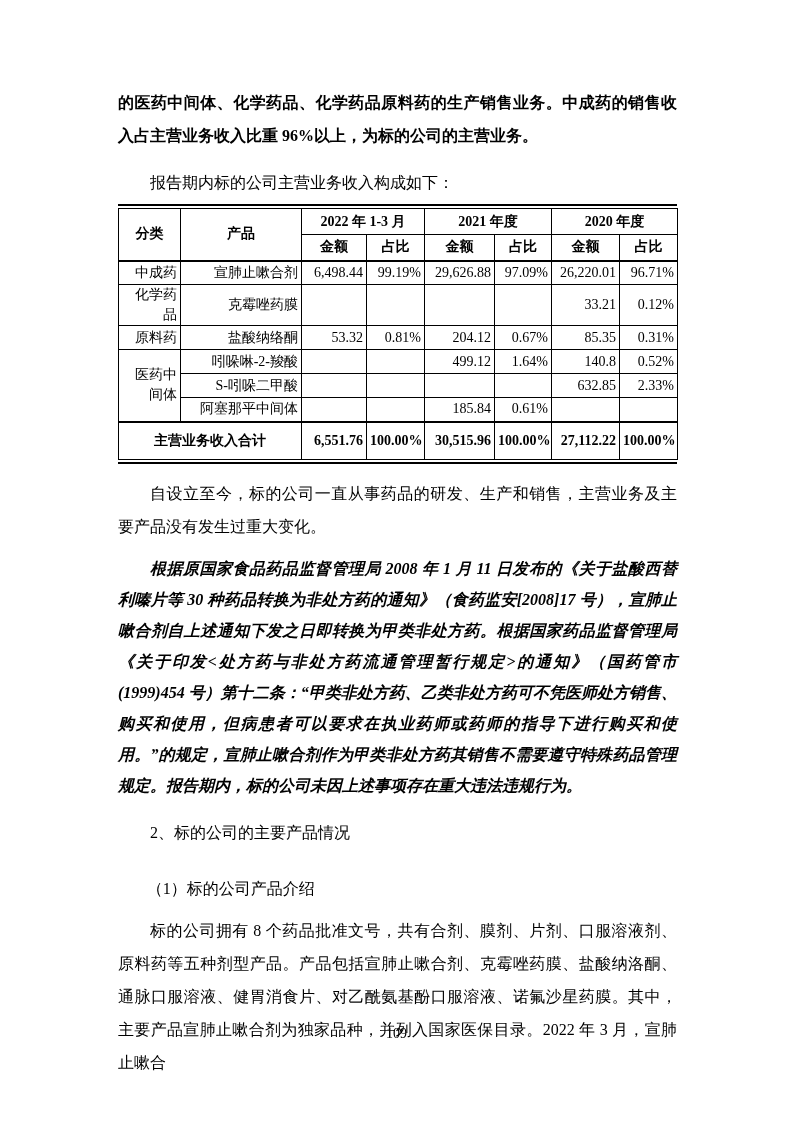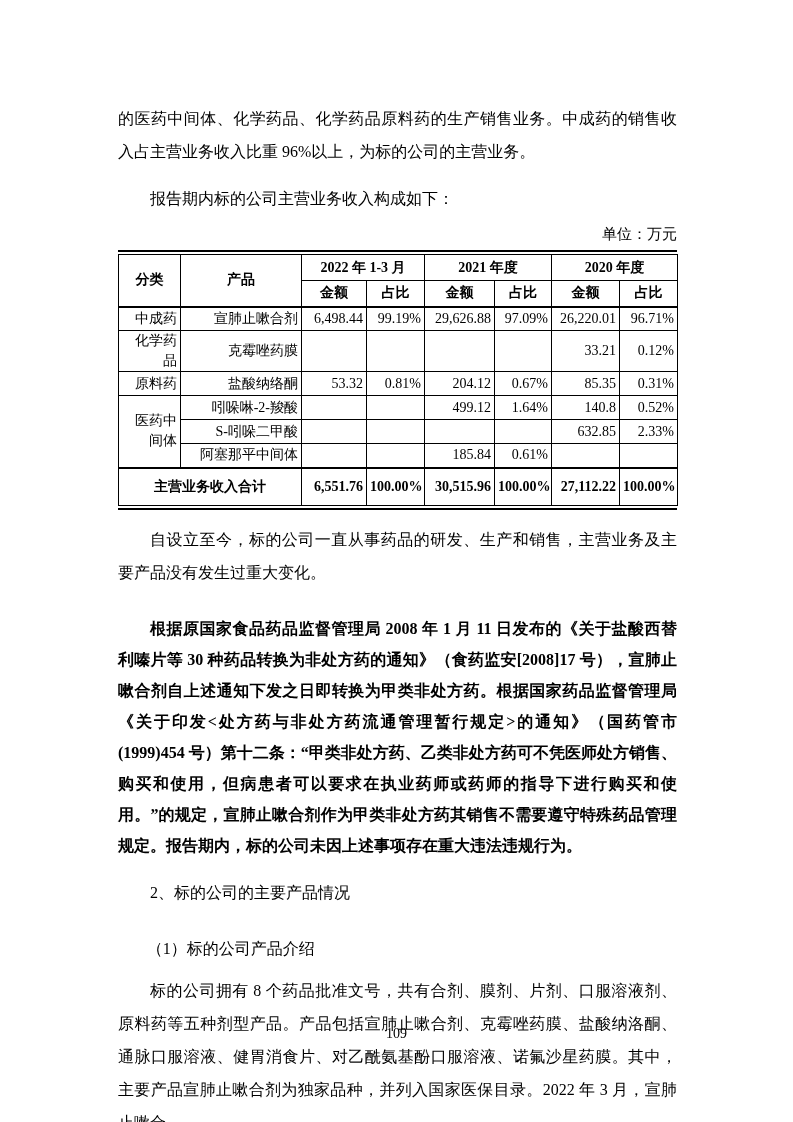--- a/index.html
+++ b/index.html
@@ -21,21 +21,21 @@
     left: 118px; top: 86px;
     width: 559px;
   }
   .para {
     font-size: 16px;
     line-height: 33px;
     text-align: justify;
     margin: 0;
   }
   .indent { text-indent: 2em; }
-  .p1 { margin-top: 16px; }
+  .p1 { margin-top: 0; font-weight: bold; }
   .p2 { margin-top: 14px; }
   .unit-label {
     margin-top: 8px;
     font-size: 15px;
     line-height: 22px;
     text-align: right;
   }
   .table-wrap {
     margin-top: 5px;
     border-top: 2.5px solid #000;
@@ -58,23 +58,24 @@
   table.revenue thead th { font-weight: bold; text-align: center; height: 26px; }
   table.revenue thead { border-bottom: 2px solid #000; }
   table.revenue tbody td { height: 24px; }
   table.revenue .cat, table.revenue .prod { text-align: right; }
   table.revenue .num { text-align: right; font-variant-numeric: tabular-nums; }
   table.revenue tfoot { border-top: 2px solid #000; }
   table.revenue tfoot td { height: 38px; font-weight: bold; }
   table.revenue tfoot .total-label { text-align: center; }
   .p3 { margin-top: 13px; }
   .p4 {
-    margin-top: 24px;
+    margin-top: 10px;
     font-weight: bold;
     line-height: 31px;
+    font-style: italic;
   }
   .h2 { margin-top: 15px; }
   .h3 { margin-top: 23px; text-indent: 1.8em; }
   .p5 { margin-top: 9px; }
   .page-number {
     position: absolute;
     left: 0; right: 0;
     top: 1026px;
     text-align: center;
     font-size: 14px;
@@ -83,21 +84,20 @@
 </head>
 <body>
 
 <div class="page">
   <div class="content">
 
     <p class="para p1">的医药中间体、化学药品、化学药品原料药的生产销售业务。中成药的销售收入占主营业务收入比重 96%以上，为标的公司的主营业务。</p>
 
     <p class="para p2 indent">报告期内标的公司主营业务收入构成如下：</p>
 
-    <div class="unit-label">单位：万元</div>
 
     <div class="table-wrap">
       <table class="revenue">
         <colgroup>
           <col style="width:62px">
             <col style="width:121px">
           <col style="width:65px">
             <col style="width:58px">
           <col style="width:70px">
             <col style="width:57px">

